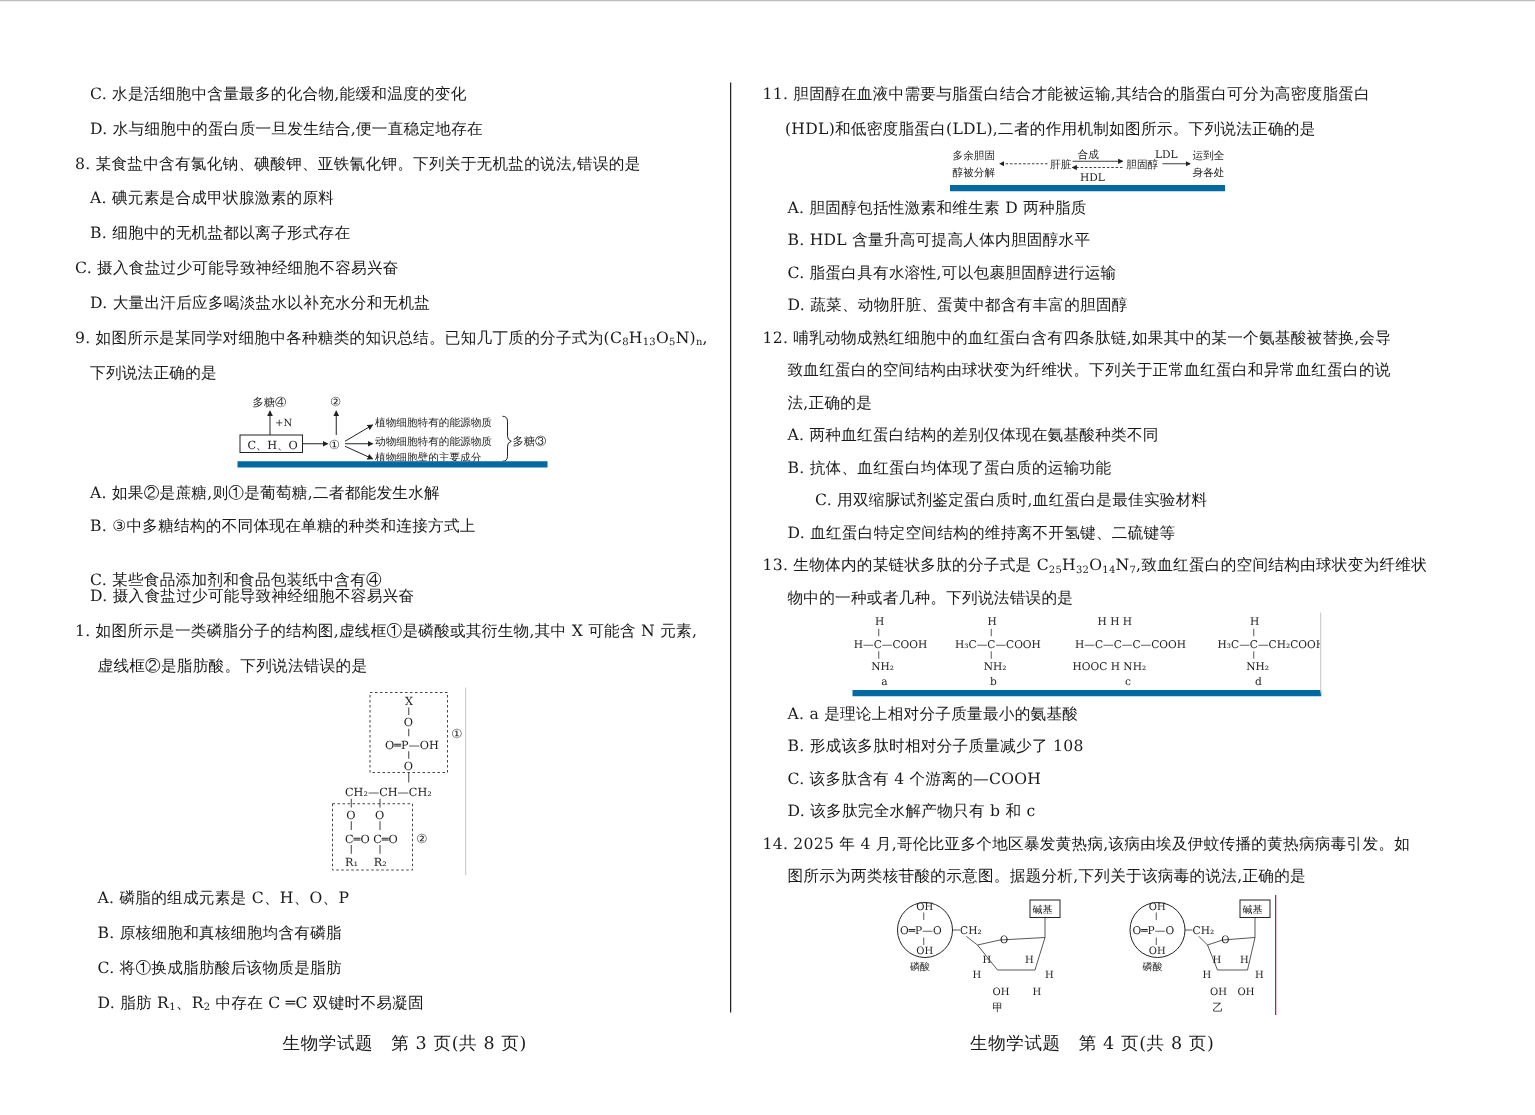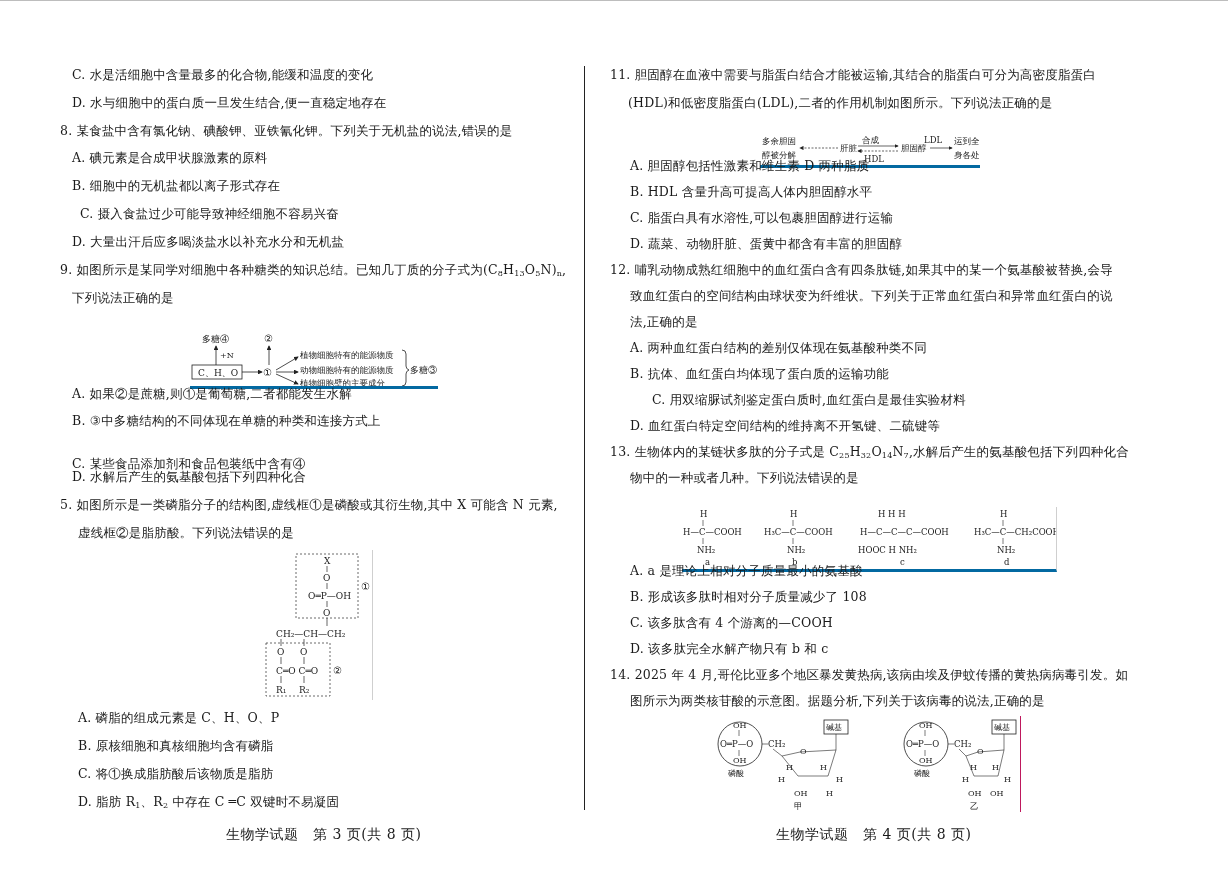--- a/index.html
+++ b/index.html
@@ -5,36 +5,36 @@
   html, body { margin:0; padding:0; background:#ffffff; }
   body { width:1228px; height:892px; position:relative; overflow:hidden;
          font-family:"DejaVu Serif","Liberation Serif",serif; color:#1a1a1a; }
   .topline { position:absolute; left:0; top:0; width:1228px; height:1px; background:#bdbdbd; }
   .divider { position:absolute; left:584px; top:66px; width:1px; height:744px; background:#222; }
   .line { position:absolute; font-size:12.5px; line-height:16px; white-space:nowrap; letter-spacing:0.2px;text-align:right; }
   .footer { position:absolute; top:826px; font-size:14px; white-space:nowrap; letter-spacing:0.5px; }
   sub { font-size:8px; vertical-align:-2px; line-height:0; }
   .fig { position:absolute; }
   .fig svg text { font-family:"DejaVu Serif","Liberation Serif",serif; fill:#222; }
-  .figline { border-bottom:3px solid #0369a1;margin-top:17px; }
+  .figline { border-bottom:5px solid #0369a1; }
 </style>
 </head>
 <body>
 
 <div class="topline"></div>
 <div class="divider"></div>
 
 <div>
   <div class="line" style="left:72px;top:67px">C. 水是活细胞中含量最多的化合物,能缓和温度的变化</div>
   <div class="line" style="left:72px;top:95px">D. 水与细胞中的蛋白质一旦发生结合,便一直稳定地存在</div>
 
   <div class="line" style="left:60px;top:123px">8. 某食盐中含有氯化钠、碘酸钾、亚铁氰化钾。下列关于无机盐的说法,错误的是</div>
   <div class="line" style="left:72px;top:150px">A. 碘元素是合成甲状腺激素的原料</div>
   <div class="line" style="left:72px;top:178px">B. 细胞中的无机盐都以离子形式存在</div>
-  <div class="line" style="left:80px;top:206px">C. 摄入食盐过少可能导致神经细胞不容易兴奋</div>
+  <div class="line" style="left:60px;top:206px">C. 摄入食盐过少可能导致神经细胞不容易兴奋</div>
   <div class="line" style="left:72px;top:234px">D. 大量出汗后应多喝淡盐水以补充水分和无机盐</div>
 
   <div class="line" style="left:60px;top:262px">
     <span>9. 如图所示是某同学对细胞中各种糖类的知识总结。已知几丁质的分子式为(C</span><sub>8</sub><span>H</span><sub>13</sub><span>O</span><sub>5</sub><span>N)</span><sub>n</sub><span>,</span>
   </div>
   <div class="line" style="left:72px;top:290px">下列说法正确的是</div>
 
   <div class="fig figline" style="left:190px;top:315px;width:248px;height:54px">
     <svg width="248" height="54" viewBox="0 0 248 54">
       <defs>
@@ -58,23 +58,23 @@
       <text x="110" y="41" font-size="8.5">动物细胞特有的能源物质</text>
       <text x="110" y="54" font-size="8.5">植物细胞壁的主要成分</text>
       <path d="M212,18 q4,0 4,4 v12 q0,3 3,4 q-3,1 -3,4 v8 q0,4 -4,4" fill="none" stroke="#222" stroke-width="0.8"></path>
       <text x="220" y="41" font-size="9">多糖③</text>
     </svg>
   </div>
 
   <div class="line" style="left:72px;top:386px">A. 如果②是蔗糖,则①是葡萄糖,二者都能发生水解</div>
   <div class="line" style="left:72px;top:413px">B. ③中多糖结构的不同体现在单糖的种类和连接方式上</div>
   <div class="line" style="left:72px;top:456px">C. 某些食品添加剂和食品包装纸中含有④</div>
-  <div class="line" style="left:72px;top:469px">D. 水解后产生的氨基酸包括下列四种化合</div>
-
-  <div class="line" style="left:60px;top:497px">5. 如图所示是一类磷脂分子的结构图,虚线框①是磷酸或其衍生物,其中 X 可能含 N 元素,</div>
+  <div class="line" style="left:72px;top:469px">D. 摄入食盐过少可能导致神经细胞不容易兴奋</div>
+
+  <div class="line" style="left:60px;top:497px">1. 如图所示是一类磷脂分子的结构图,虚线框①是磷酸或其衍生物,其中 X 可能含 N 元素,</div>
   <div class="line" style="left:78px;top:525px">虚线框②是脂肪酸。下列说法错误的是</div>
 
   <div class="fig" style="left:262px;top:550px;width:110px;height:150px;border-right:1px solid #cfcfcf">
     <svg width="110" height="150" viewBox="0 0 110 150">
       <rect x="34" y="4" width="62" height="64" fill="none" stroke="#444" stroke-width="0.8" stroke-dasharray="2,2"></rect>
       <text x="62" y="14" font-size="9">X</text>
       <line x1="65" y1="16" x2="65" y2="22" stroke="#222" stroke-width="0.7"></line>
       <text x="61" y="31" font-size="9">O</text>
       <line x1="65" y1="33" x2="65" y2="39" stroke="#222" stroke-width="0.7"></line>
       <text x="46" y="49" font-size="9">O═P—OH</text>
@@ -143,21 +143,21 @@
 
   <div class="line" style="left:610px;top:262px">12. 哺乳动物成熟红细胞中的血红蛋白含有四条肽链,如果其中的某一个氨基酸被替换,会导</div>
   <div class="line" style="left:630px;top:288px">致血红蛋白的空间结构由球状变为纤维状。下列关于正常血红蛋白和异常血红蛋白的说</div>
   <div class="line" style="left:630px;top:314px">法,正确的是</div>
   <div class="line" style="left:630px;top:340px">A. 两种血红蛋白结构的差别仅体现在氨基酸种类不同</div>
   <div class="line" style="left:630px;top:366px">B. 抗体、血红蛋白均体现了蛋白质的运输功能</div>
   <div class="line" style="left:652px;top:392px">C. 用双缩脲试剂鉴定蛋白质时,血红蛋白是最佳实验材料</div>
   <div class="line" style="left:630px;top:418px">D. 血红蛋白特定空间结构的维持离不开氢键、二硫键等</div>
 
   <div class="line" style="left:610px;top:444px">
-    <span>13. 生物体内的某链状多肽的分子式是 C</span><sub>25</sub><span>H</span><sub>32</sub><span>O</span><sub>14</sub><span>N</span><sub>7</sub><span>,水解后产生的氨基酸包括下列四种化合</span>
+    <span>13. 生物体内的某链状多肽的分子式是 C</span><sub>25</sub><span>H</span><sub>32</sub><span>O</span><sub>14</sub><span>N</span><sub>7</sub><span>,致血红蛋白的空间结构由球状变为纤维状</span>
   </div>
   <div class="line" style="left:630px;top:470px">物中的一种或者几种。下列说法错误的是</div>
 
   <div class="fig figline" style="left:682px;top:490px;width:374px;height:62px;border-right:1px solid #cfcfcf">
     <svg width="374" height="62" viewBox="0 0 374 62">
 
       <text x="18" y="10" font-size="8.5">H</text>
       <line x1="21" y1="13" x2="21" y2="19" stroke="#222" stroke-width="0.6"></line>
       <text x="1" y="28" font-size="8.5">H—C—COOH</text>
       <line x1="21" y1="31" x2="21" y2="37" stroke="#222" stroke-width="0.6"></line>

